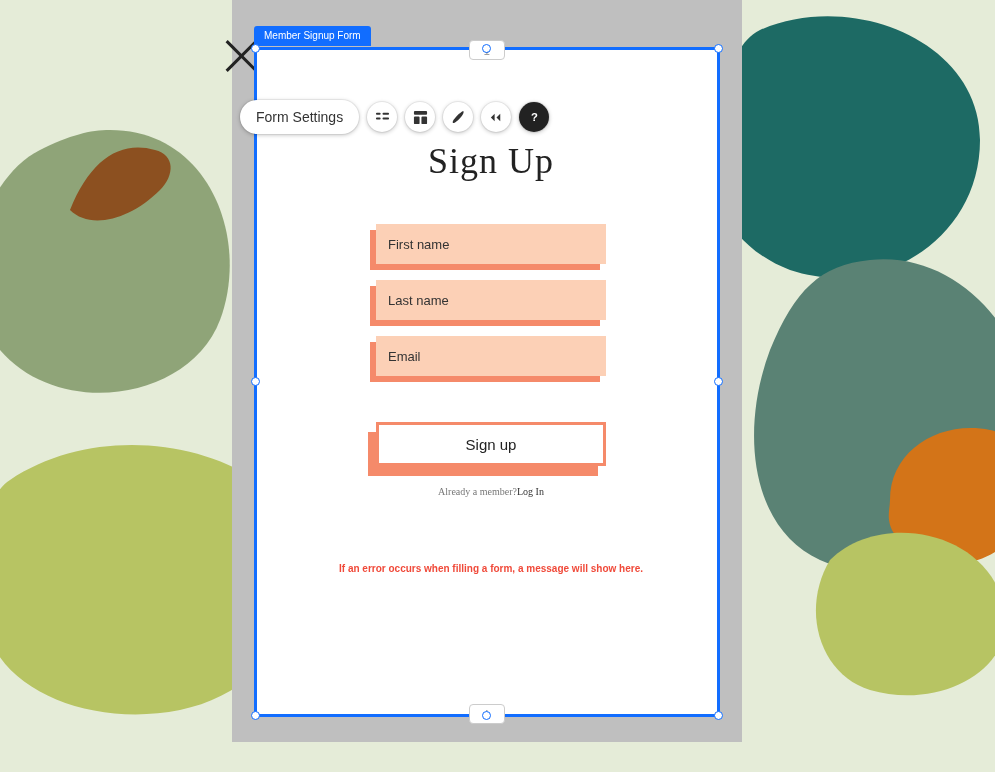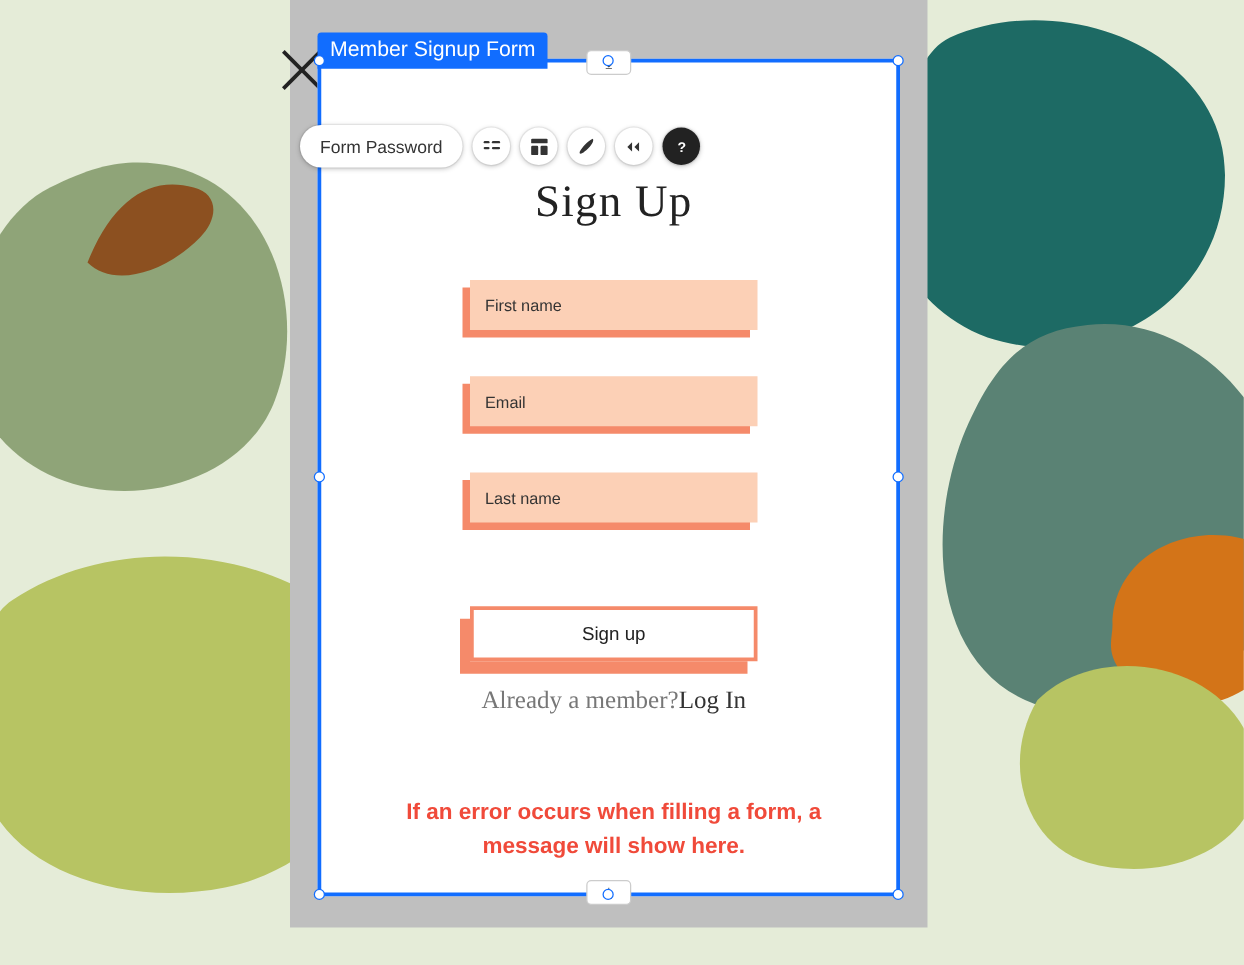--- a/index.html
+++ b/index.html
@@ -45,21 +45,21 @@
     background: #ffffff;
   }
 
   
   .sel-label {
     position: absolute;
     left: -3px;
     top: -24px;
     background: #116dff;
     color: #fff;
-    font-size: 17px;
+    font-size: 10px;
     padding: 4px 10px 5px 10px;
     border-radius: 3px 3px 0 0;
     font-family: Arial, sans-serif;
   }
 
   
   .handle {
     position: absolute;
     width: 9px; height: 9px;
     background: #fff;
@@ -136,21 +136,21 @@
     font-family: Georgia, "Times New Roman", serif;
     font-weight: 300;
     font-size: 36px;
     color: #222;
     letter-spacing: 1px;
     margin-bottom: 42px;
   }
 
   .field-wrap {
     width: 230px;
-    margin-bottom: 37px;
+    margin-bottom: 16px;
     position: relative;
   }
   .field-shadow {
     position: absolute;
     left: -6px; top: 6px;
     width: 100%; height: 100%;
     background: #f58a6a;
   }
   .field-input {
     position: relative;
@@ -182,31 +182,31 @@
     height: 44px;
     background: #fff;
     border: 3px solid #f58a6a;
     font-size: 15px;
     color: #222;
     cursor: pointer;
   }
 
   .already {
     margin-top: 20px;
-    font-size: 20px;
+    font-size: 10px;
     color: #777;
     font-family: Georgia, serif;
   }
   .already a { color:#333; text-decoration:none; }
 
   .error-msg {
     margin-top: 64px;
     color: #f04a3a;
     font-weight: 600;
-    font-size: 18px;
+    font-size: 10px;
     text-align: center;
     line-height: 1.5;
     max-width: 360px;
   }
 
   
   .big-x {
     position:absolute;
     left: 222px;
     top: 37px;
@@ -287,42 +287,42 @@
 
   <div class="form-inner">
     <div class="form-title">Sign Up</div>
 
     <div class="field-wrap">
       <div class="field-shadow"></div>
       <input class="field-input" placeholder="First name" style="">
     </div>
     <div class="field-wrap">
       <div class="field-shadow"></div>
-      <input class="field-input" placeholder="Email" style="">
+      <input class="field-input" placeholder="Last name" style="">
     </div>
     <div class="field-wrap">
       <div class="field-shadow"></div>
-      <input class="field-input" placeholder="Last name" style="">
+      <input class="field-input" placeholder="Email" style="">
     </div>
 
     <div class="submit-wrap">
       <div class="submit-shadow"></div>
       <button class="submit-btn">Sign up</button>
     </div>
 
     <div class="already">
       <span>Already a member?</span><a href="#">Log In</a>
     </div>
 
     <div class="error-msg">If an error occurs when filling a form, a message will show here.</div>
   </div>
 </div>
 
 <div class="toolbar">
-  <div class="pill">Form Password</div>
+  <div class="pill">Form Settings</div>
   <div class="circ">
     <svg viewBox="0 0 16 16">
         <rect x="1" y="3" width="5" height="2" rx="1" fill="currentColor"></rect>
         <rect x="8" y="3" width="7" height="2" rx="1" fill="currentColor"></rect>
         <rect x="1" y="8" width="5" height="2" rx="1" fill="currentColor"></rect>
         <rect x="8" y="8" width="7" height="2" rx="1" fill="currentColor"></rect>
       </svg>
   </div>
   <div class="circ">
     <svg viewBox="0 0 16 16">

